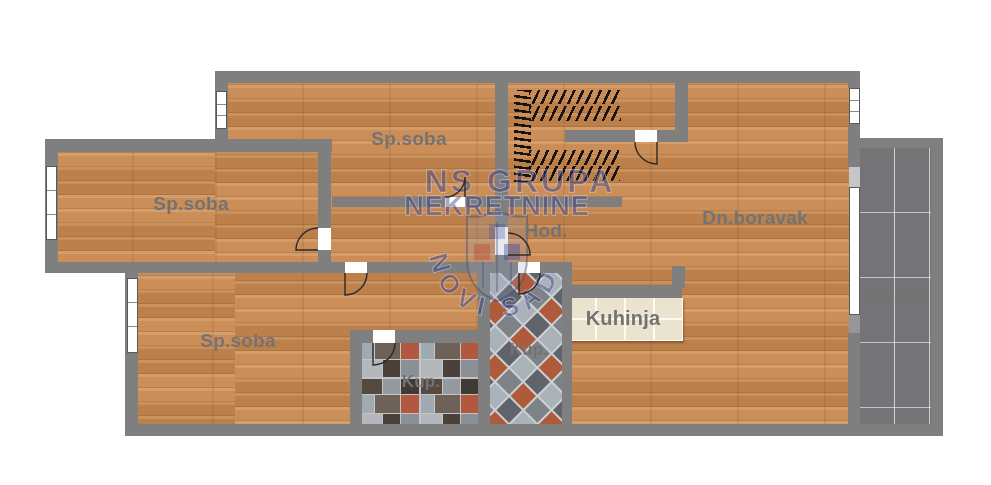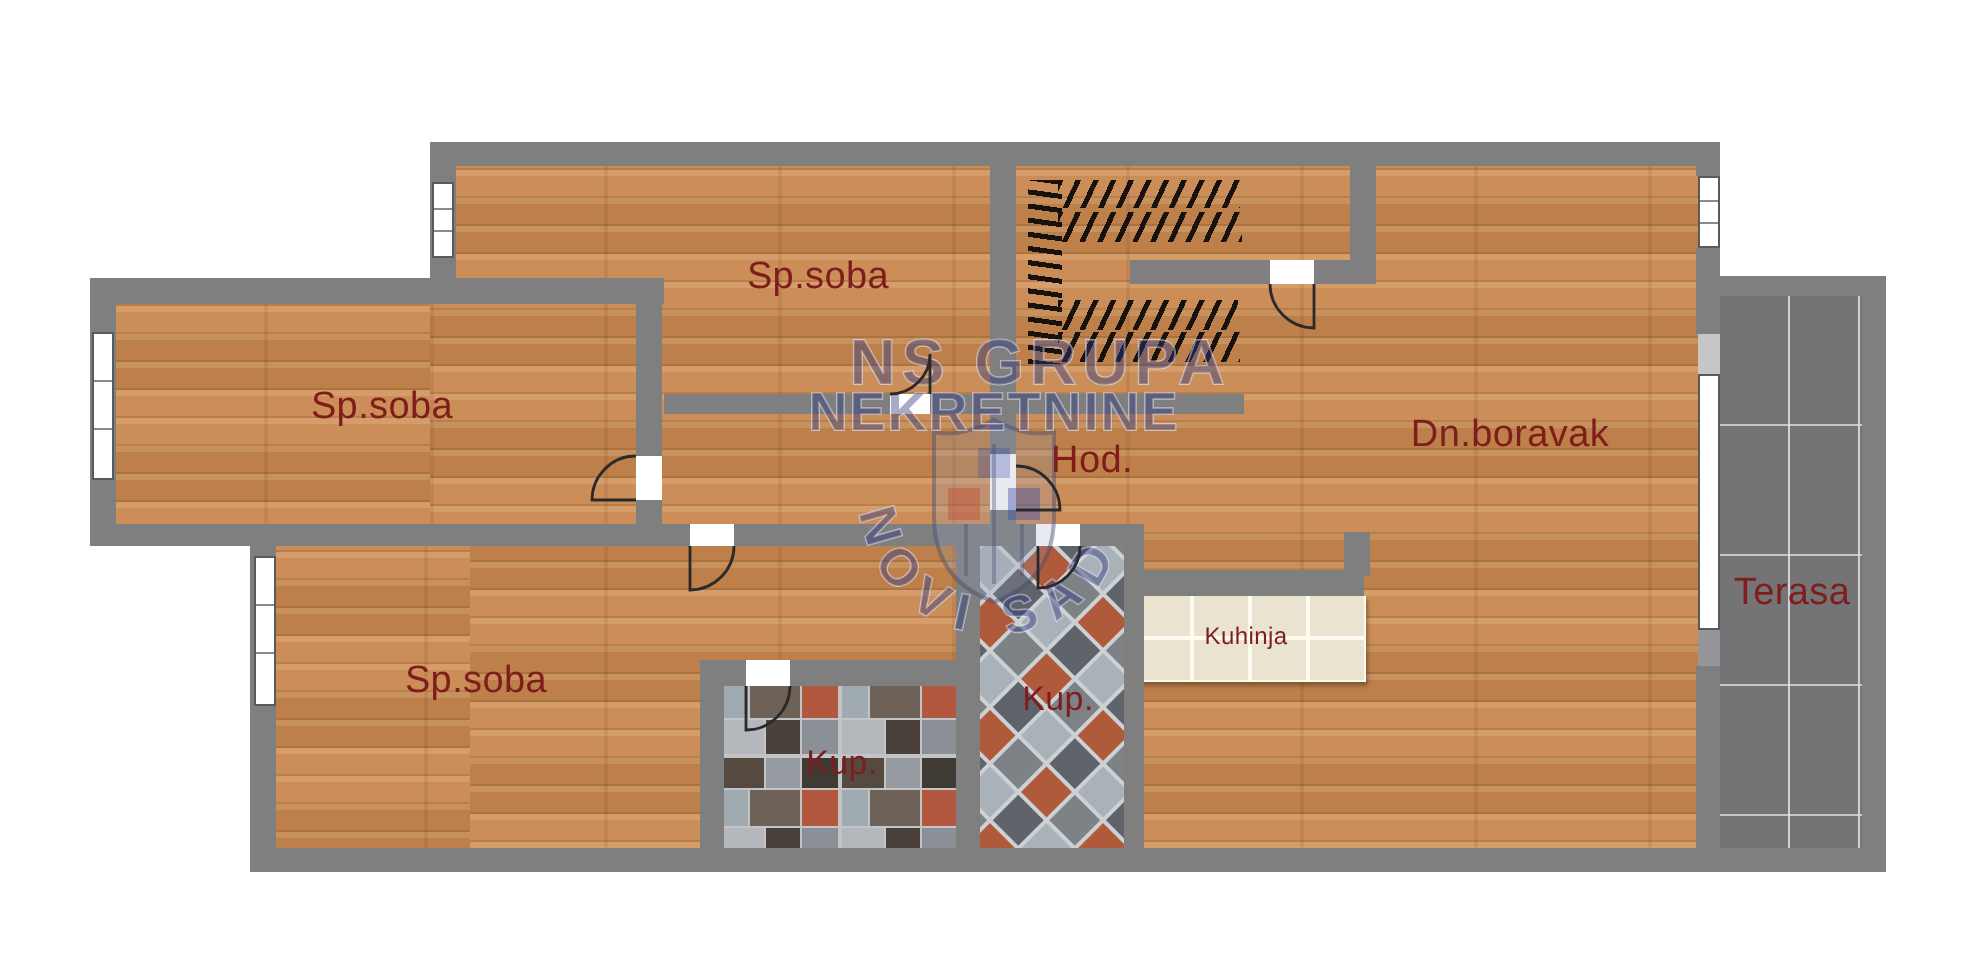--- a/index.html
+++ b/index.html
@@ -20,23 +20,23 @@
     background-image:
       repeating-linear-gradient(90deg, transparent 0 34px, rgba(225,225,228,.85) 34px 35px),
       repeating-linear-gradient(180deg, transparent 0 64px, rgba(225,225,228,.75) 64px 65px);}
   .counter{position:absolute;background-color:var(--counter-tile,#eae3cf);
     background-image:
       repeating-linear-gradient(90deg, transparent 0 27px, rgba(255,252,240,.95) 27px 29px),
       repeating-linear-gradient(180deg, transparent 0 20px, rgba(255,252,240,.95) 20px 22px);
     box-shadow:1px 2px 2px rgba(0,0,0,.3);}
   .hatch{position:absolute;background-image:repeating-linear-gradient(115deg,#17120e 0 2.5px,transparent 2.5px 8px);}
   .rung{position:absolute;background-image:repeating-linear-gradient(8deg,#17120e 0 2.5px,transparent 2.5px 7px);}
-  .lbl{position:absolute;transform:translate(-50%,-50%);font-weight:normal;color:#7f1d1d;
+  .lbl{position:absolute;transform:translate(-50%,-50%);font-weight:bold;color:#737373;
        white-space:nowrap;letter-spacing:0.2px;}
-  .f19{font-size:19px;} .f20{font-size:12px;} .f17{font-size:17px;}
+  .f19{font-size:19px;} .f20{font-size:20px;} .f17{font-size:17px;}
   svg.layer{position:absolute;left:0;top:0;pointer-events:none;}
   .wm-text{font-family:"Liberation Sans",sans-serif;font-weight:bold;
            fill:rgba(45,55,125,.42);stroke:rgba(240,242,255,.55);stroke-width:.9;paint-order:stroke;}
   .arcline{fill:none;stroke:#2a2a2a;stroke-width:1.4;}
 </style>
 </head>
 <body>
 
 <div id="plan">
 

